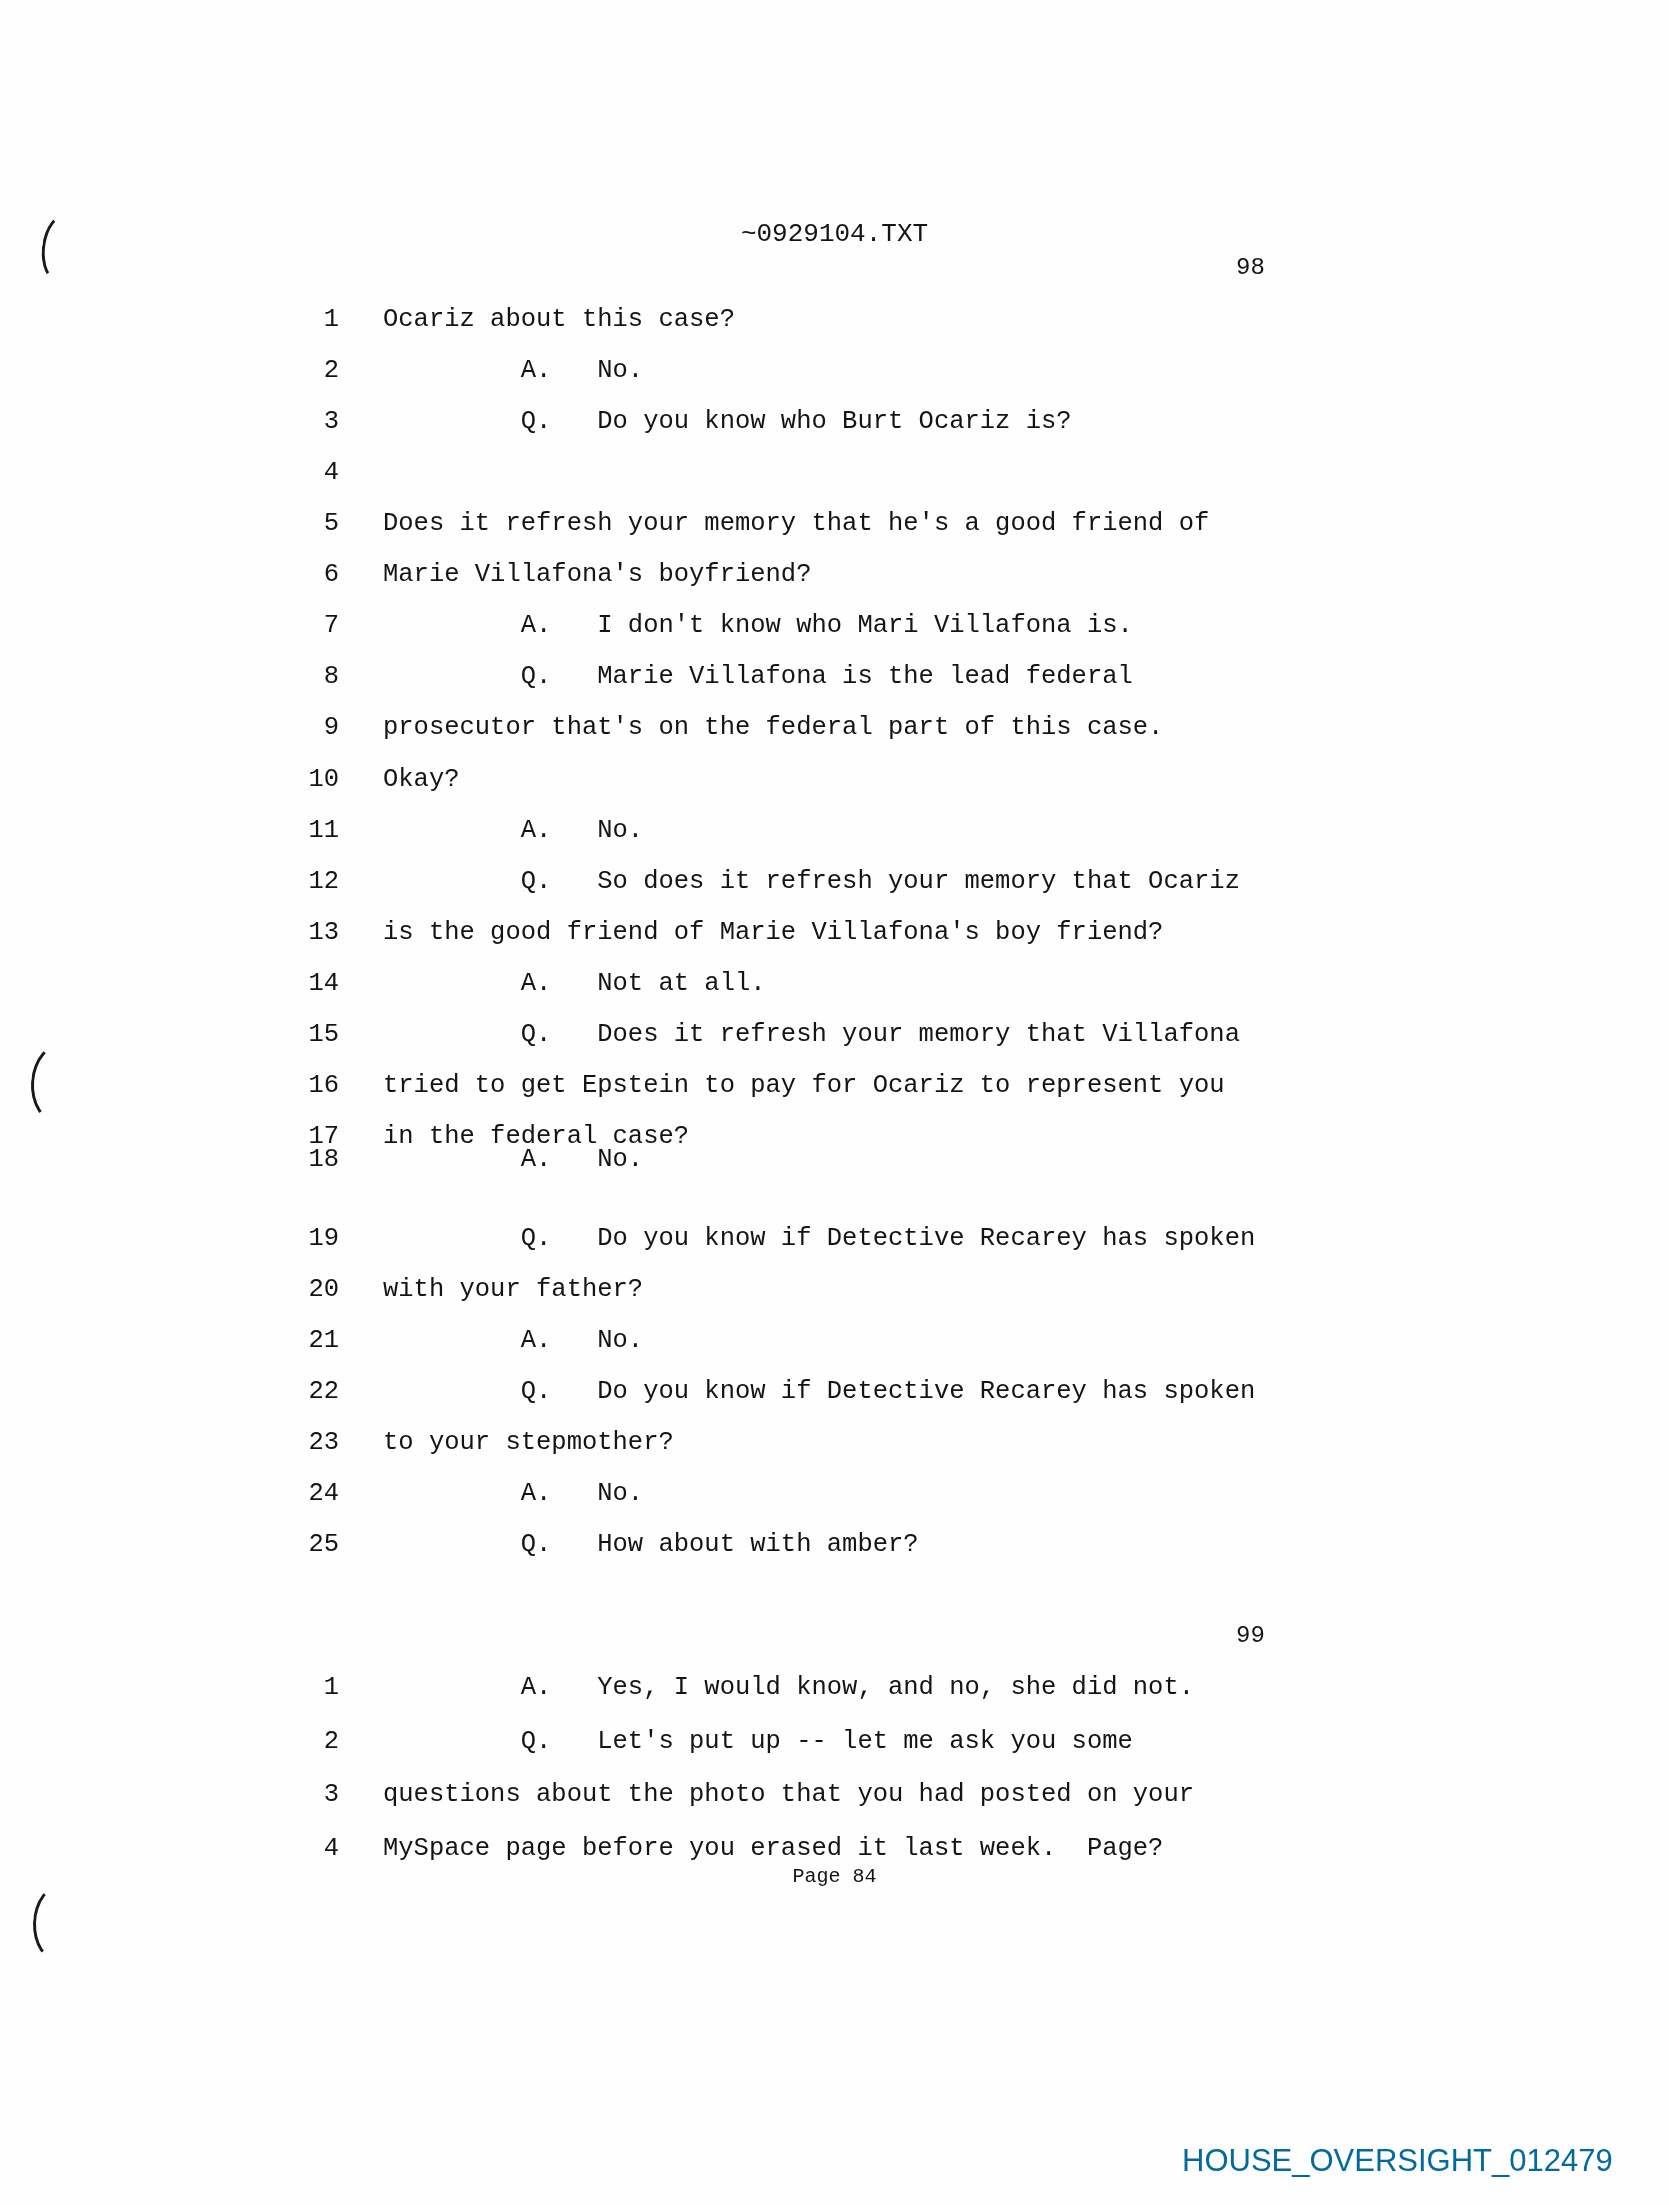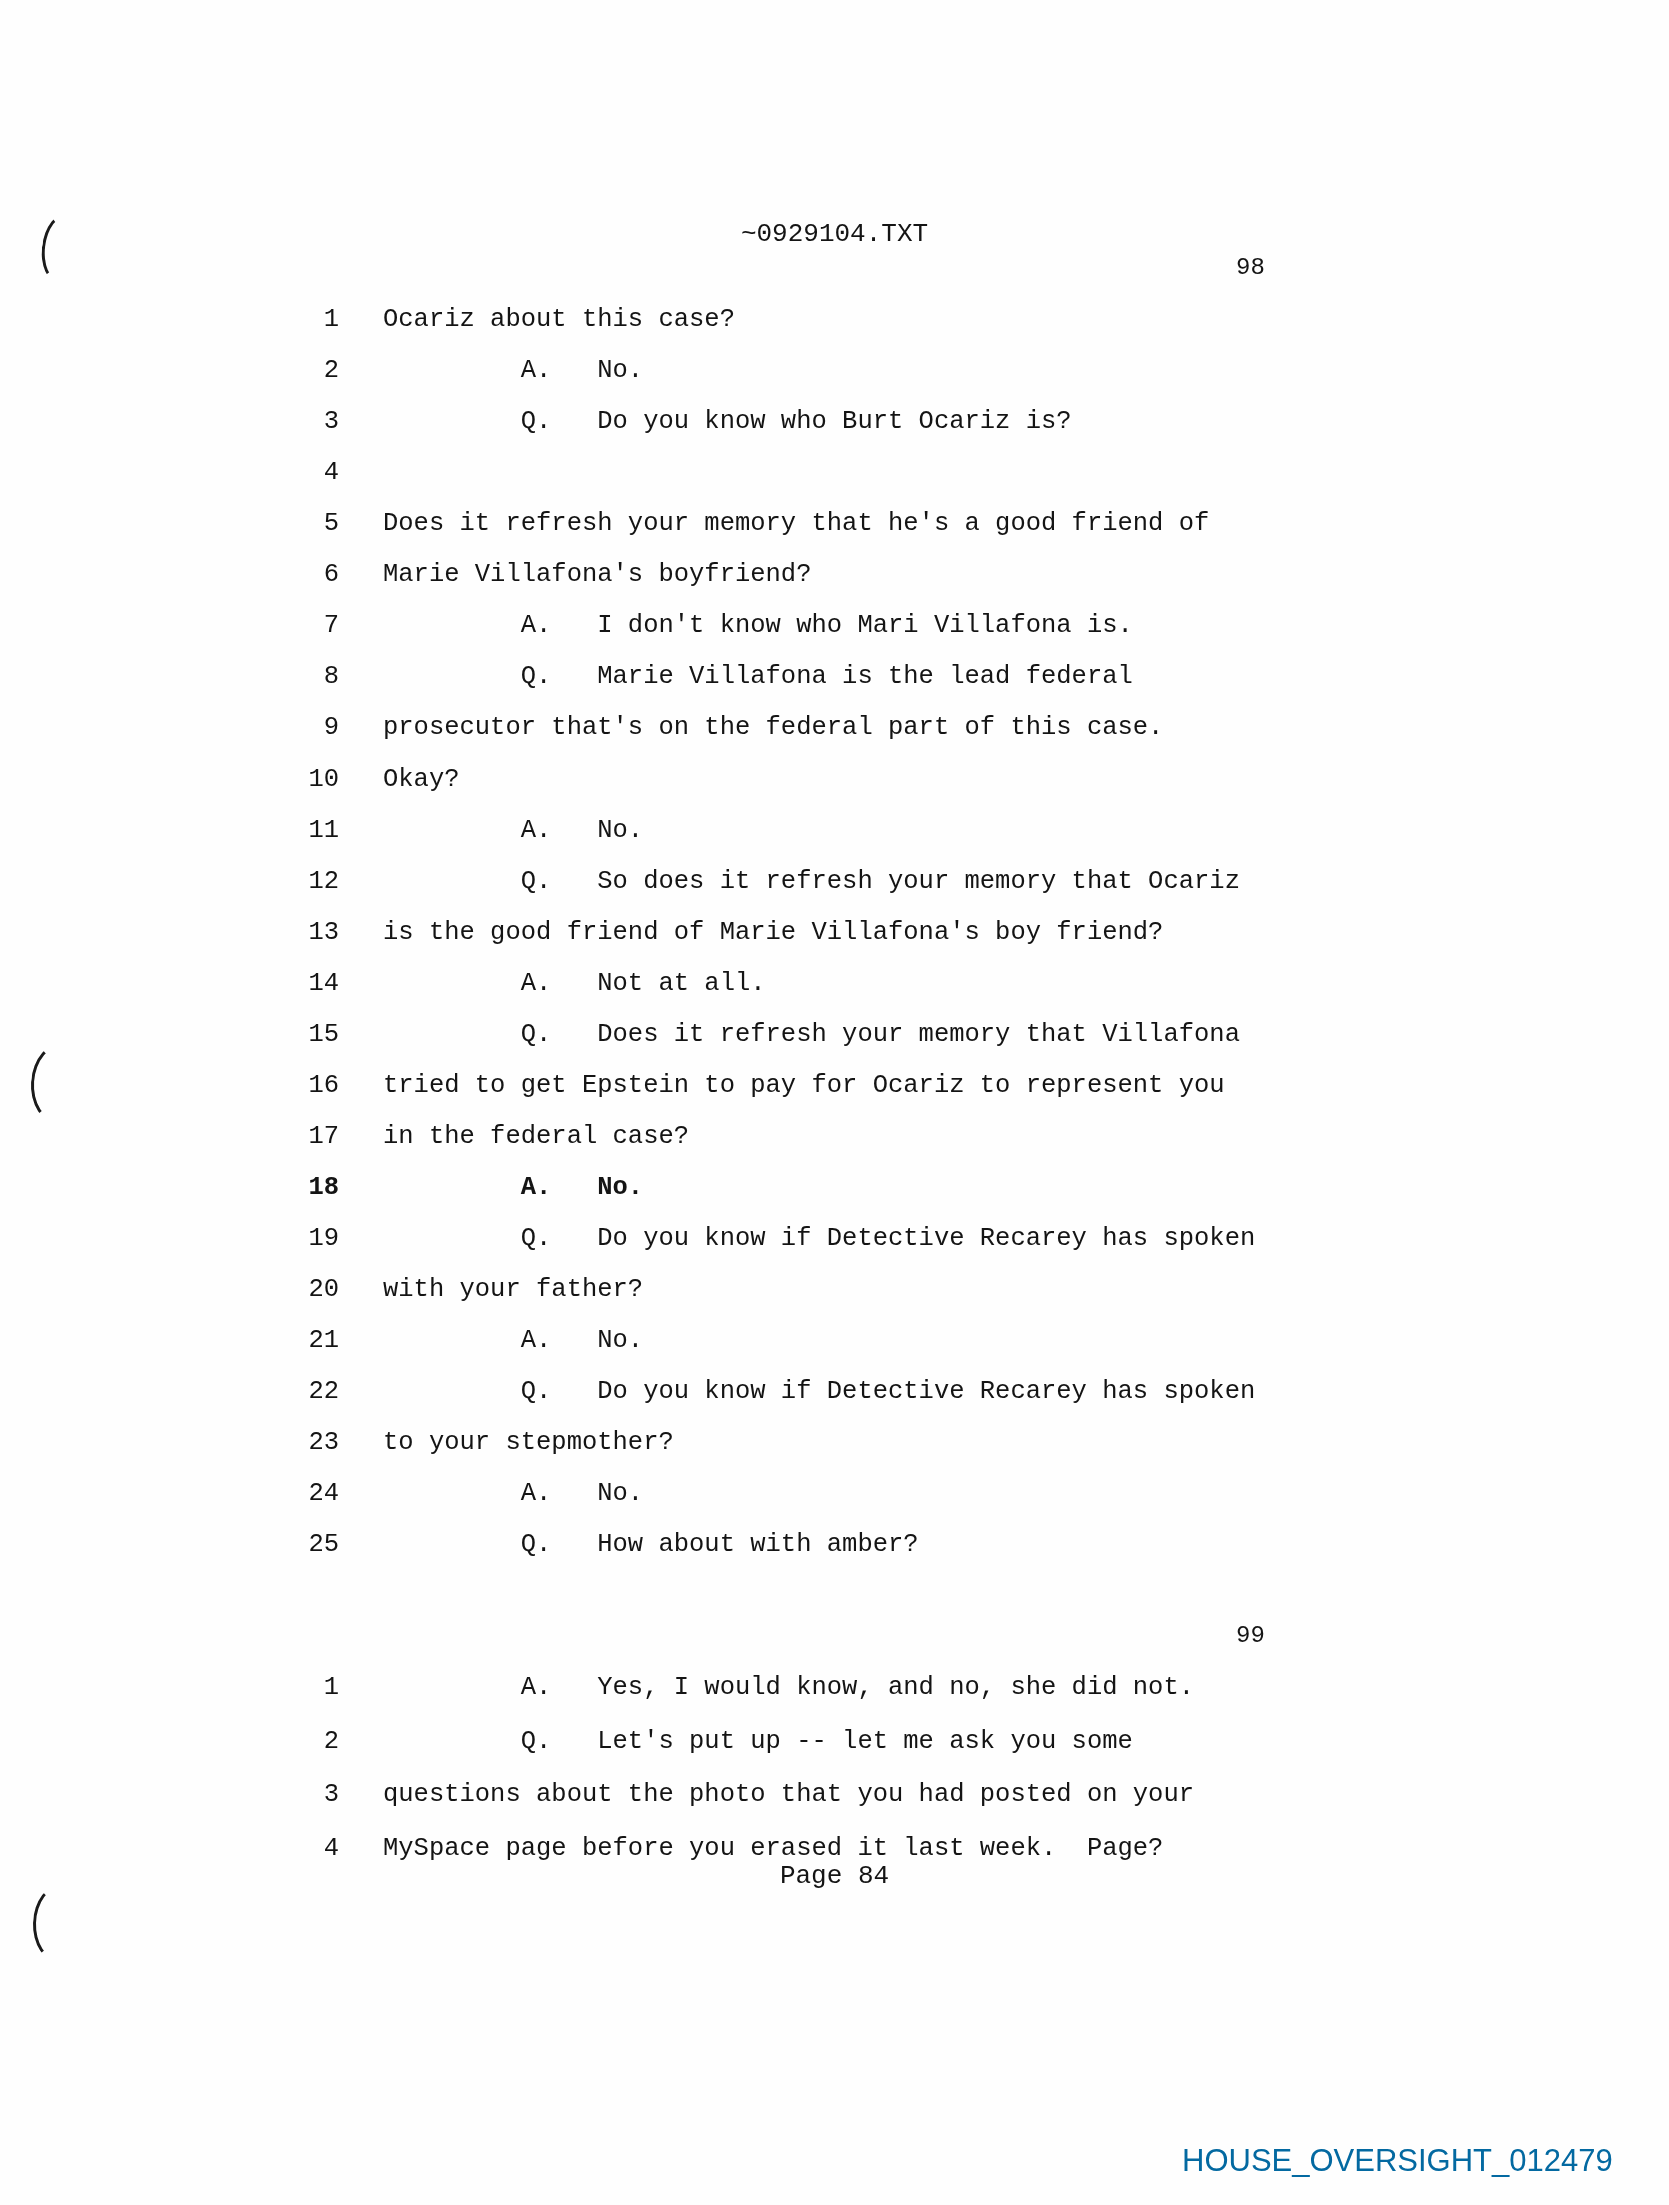--- a/index.html
+++ b/index.html
@@ -62,21 +62,21 @@
     font-size: 25.5px;
     line-height: 29px;
     white-space: pre;
   }
   .page-label {
     position: absolute;
     top: 1862px;
     left: 0;
     width: 1669px;
     text-align: center;
-    font-size: 26px;
+    font-size: 20px;
     line-height: 29px;
   }
   .bates {
     position: absolute;
     top: 2144px;
     left: 1182px;
     width: 471px;
     font-family: "Liberation Sans", sans-serif;
     font-size: 31px;
     line-height: 34px;
@@ -177,21 +177,21 @@
         <span class="t-text">         Q.   Does it refresh your memory that Villafona</span>
       </div>
       <div class="t-row" style="top: 766px;">
         <span class="t-num">16</span>
         <span class="t-text">tried to get Epstein to pay for Ocariz to represent you</span>
       </div>
       <div class="t-row" style="top: 817px;">
         <span class="t-num">17</span>
         <span class="t-text">in the federal case?</span>
       </div>
-      <div class="t-row" style="top: 868px; font-weight: bold;">
+      <div class="t-row" style="top: 840px;">
         <span class="t-num">18</span>
         <span class="t-text">         A.   No.</span>
       </div>
       <div class="t-row" style="top: 919px;">
         <span class="t-num">19</span>
         <span class="t-text">         Q.   Do you know if Detective Recarey has spoken</span>
       </div>
       <div class="t-row" style="top: 970px;">
         <span class="t-num">20</span>
         <span class="t-text">with your father?</span>

